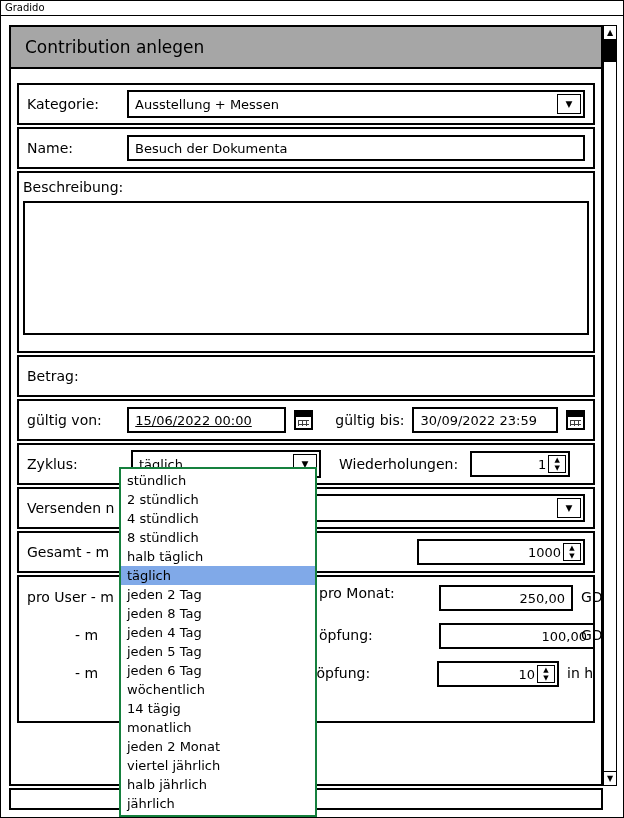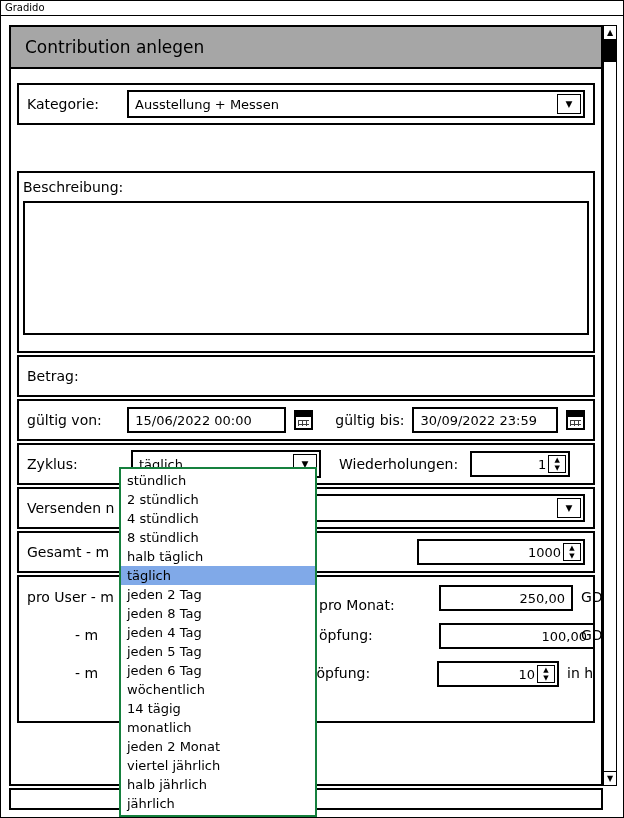--- a/index.html
+++ b/index.html
@@ -261,35 +261,41 @@
       </div>
 
       <div class="row" style="top:56px;height:42px;">
         <span class="label" style="width:100px;">Kategorie:</span>
         <div class="combo" style="flex:1;">
           <span>Ausstellung + Messen</span>
           <span class="arrow-box">▼</span>
         </div>
       </div>
 
+      <div class="row" style="top:100px;height:42px;">
+        <span class="label" style="width:100px;">Name:</span>
+        <div class="field" style="flex:1;">
+          <span>Besuch der Dokumenta</span>
+        </div>
+      </div>
 
       <div class="row" style="top:144px;height:182px;align-items:flex-start;flex-direction:column;padding:6px 4px;">
         <span class="label" style="margin-bottom:6px;">Beschreibung:</span>
         <div class="textarea" style="width:100%;height:134px;">
           <span></span>
         </div>
       </div>
 
       <div class="row" style="top:328px;height:42px;">
         <span class="label" style="width:100px;">Betrag:</span>
       </div>
 
       <div class="row" style="top:372px;height:42px;">
         <span class="label" style="width:104px;">gültig von:</span>
-        <div class="field" style="width:164px;">
+        <div class="field" style="width:164px;text-decoration:underline;">
           <span>15/06/2022 00:00</span>
         </div>
         <div class="cal-icon" style="margin-left:8px;"></div>
         <span class="label" style="margin-left:22px;">gültig bis:</span>
         <div class="field" style="width:150px;margin-left:8px;">
           <span>30/09/2022 23:59</span>
         </div>
         <div class="cal-icon" style="margin-left:8px;"></div>
       </div>
 
@@ -325,21 +331,21 @@
             <span class="up">▲</span>
             <span class="dn">▼</span>
           </span>
         </div>
       </div>
 
       <div class="row" style="top:548px;height:148px;display:block;padding:0;">
 
         <div style="position:relative;height:42px;">
           <span class="label" style="position:absolute;left:8px;top:12px;">pro User - m</span>
-          <span class="label" style="position:absolute;left:300px;top:20px;">pro Monat:</span>
+          <span class="label" style="position:absolute;left:300px;top:8px;">pro Monat:</span>
           <div class="field right" style="position:absolute;left:420px;top:8px;width:134px;">
             <span>250,00</span>
           </div>
           <span class="label" style="position:absolute;left:562px;top:12px;">GDD</span>
         </div>
 
         <div style="position:relative;height:38px;">
           <span class="label" style="position:absolute;left:56px;top:8px;">- m</span>
           <span class="label" style="position:absolute;left:300px;top:8px;">öpfung:</span>
           <div class="field right" style="position:absolute;left:420px;top:4px;width:156px;">

